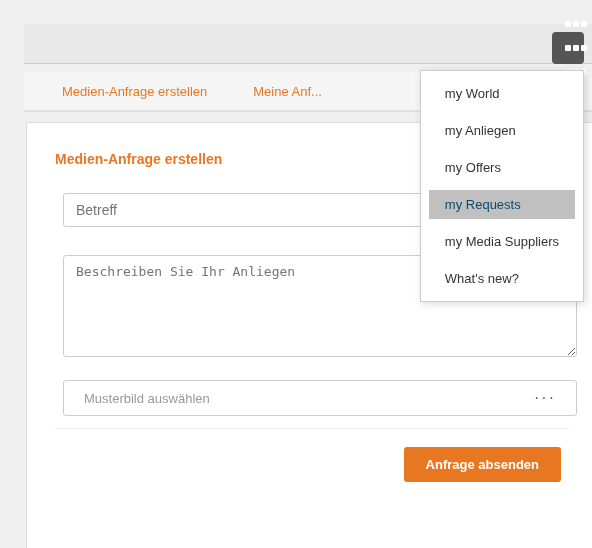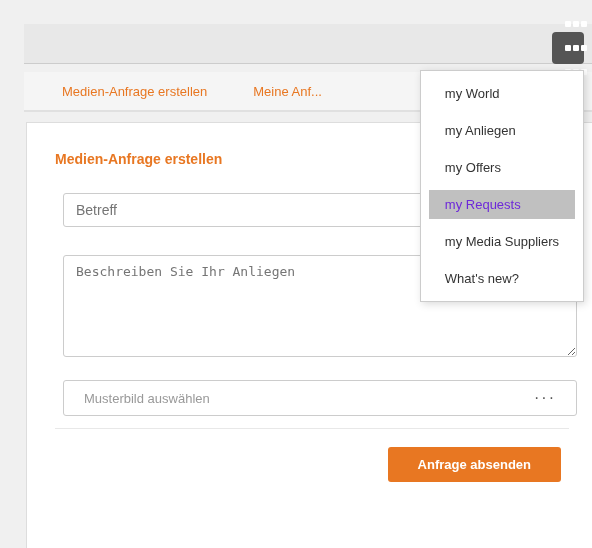--- a/index.html
+++ b/index.html
@@ -138,21 +138,21 @@
       display: flex;
       justify-content: flex-end;
       padding: 10px 0 0 0;
       border-top: 1px solid #e8e8e8;
     }
 
     .submit-btn {
       background: #e87722;
       color: #fff;
       border: none;
-      padding: 10px 30px;
+      padding: 10px 22px;
       border-radius: 3px;
       font-size: 13px;
       cursor: pointer;
       font-weight: bold;
     }
 
     
     .dropdown-menu {
       position: absolute;
       top: 38px;
@@ -167,21 +167,21 @@
     .dropdown-item {
       padding: 7px 16px;
       cursor: pointer;
       color: #333;
       font-size: 13px;
       white-space: nowrap;
     }
 
     .dropdown-item.selected {
       background: #c0c0c0;
-      color: #6d28d9;
+      color: #0c4a6e;
     }
   </style>
 </head>
 <body>
 
 <div class="top-bar">
   <div class="top-bar-icon">
     <div class="grid-icon">
       <div class="grid-dot"></div>
       <div class="grid-dot"></div>

